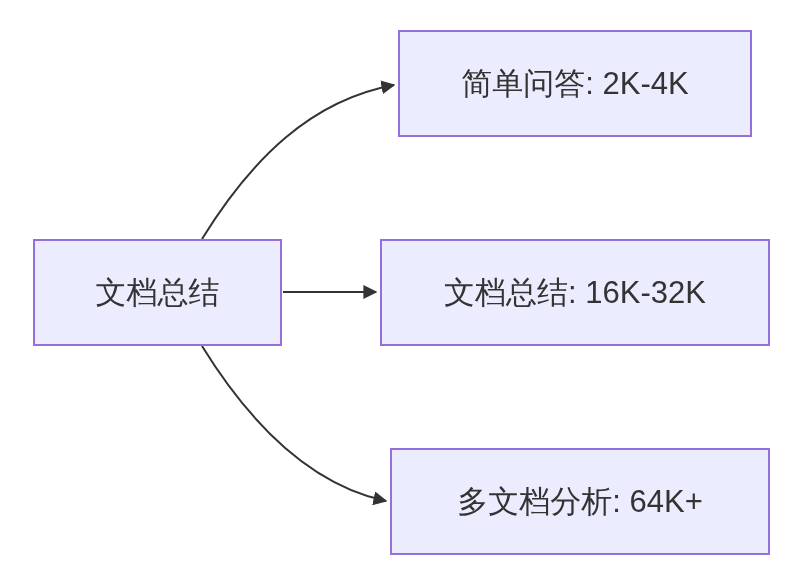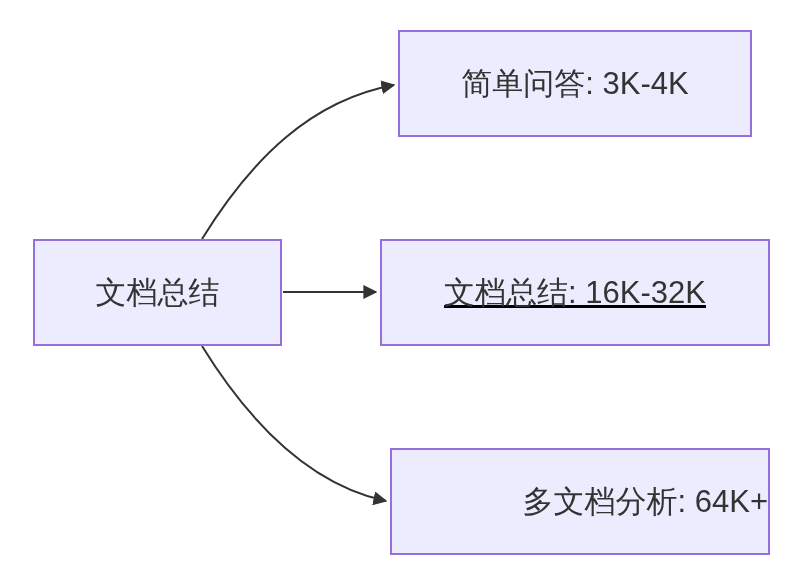--- a/index.html
+++ b/index.html
@@ -38,22 +38,22 @@
     text-align: center;
   }
   .node-label {
     color: #333333;
     font-size: 31px;
     line-height: 1.2;
     white-space: nowrap;
   }
   .node-root     { left: 33px;  top: 239px; width: 249px; height: 107px; }
   .node-qa       { left: 398px; top: 30px;  width: 354px; height: 107px; }
-  .node-summary  { left: 380px; top: 239px; width: 390px; height: 107px; text-decoration: underline; }
-  .node-multidoc { left: 390px; top: 448px; width: 380px; height: 107px; justify-content: flex-end; }
+  .node-summary  { left: 380px; top: 239px; width: 390px; height: 107px; }
+  .node-multidoc { left: 390px; top: 448px; width: 380px; height: 107px; }
 </style>
 </head>
 <body>
 
 <div class="canvas">
 
   <svg class="edges-layer" viewBox="0 0 787 572" xmlns="http://www.w3.org/2000/svg">
     <defs>
       <marker id="arrowhead" viewBox="0 0 10 10" refX="9" refY="5" markerWidth="7" markerHeight="7" orient="auto">
         <path d="M0,0 L10,5 L0,10 Z" fill="#333333"></path>
@@ -62,21 +62,21 @@
     <path class="edge-path" d="M 202 239 C 252 158, 312 100, 394 85" marker-end="url(#arrowhead)"></path>
     <path class="edge-path" d="M 283 292 L 376 292" marker-end="url(#arrowhead)"></path>
     <path class="edge-path" d="M 202 346 C 252 427, 312 485, 386 501" marker-end="url(#arrowhead)"></path>
   </svg>
 
   <div class="node node-root">
     <span class="node-label">文档总结</span>
   </div>
 
   <div class="node node-qa">
-    <span class="node-label">简单问答: 3K-4K</span>
+    <span class="node-label">简单问答: 2K-4K</span>
   </div>
 
   <div class="node node-summary">
     <span class="node-label">文档总结: 16K-32K</span>
   </div>
 
   <div class="node node-multidoc">
     <span class="node-label">多文档分析: 64K+</span>
   </div>
 

